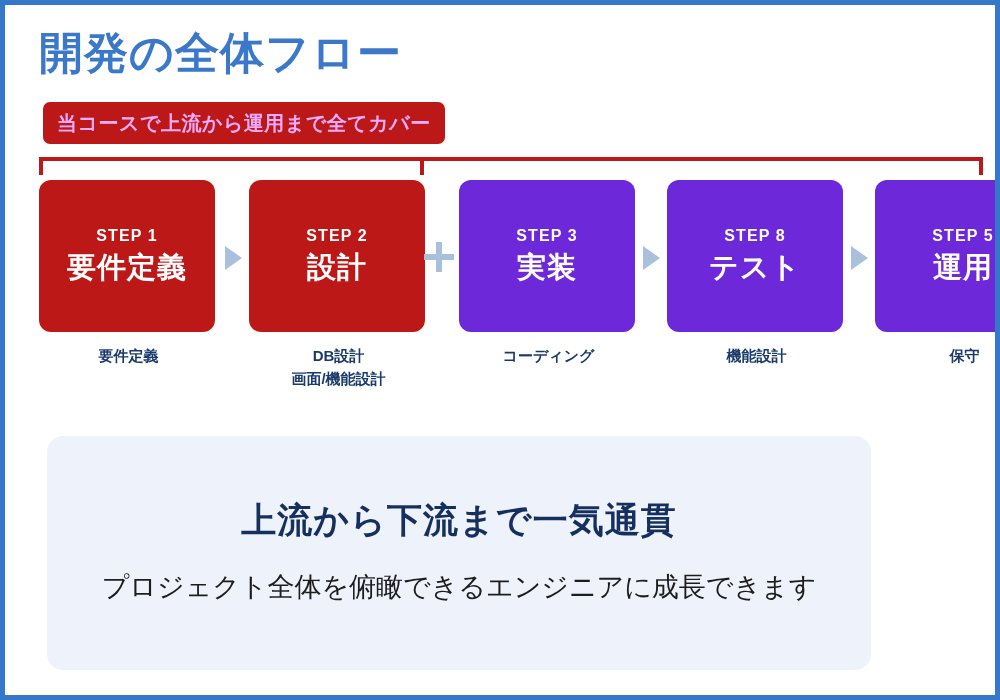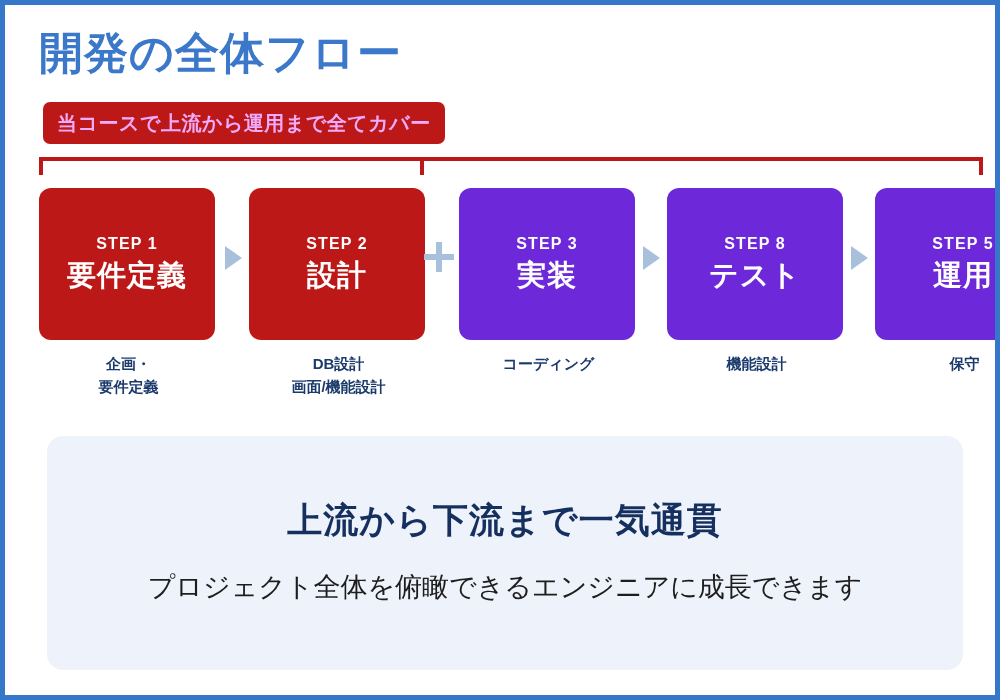--- a/index.html
+++ b/index.html
@@ -79,21 +79,21 @@
   .steps-row {
     position: absolute;
     left: 34px;
     top: 175px;
     width: 944px;
     height: 225px;
   }
 
   .step-group {
     position: absolute;
-    top: 8px;
+    top: 0;
     width: 179px;
   }
   .step-group.g1 { left: 0px; }
   .step-group.g2 { left: 210px; }
   .step-group.g3 { left: 420px; }
   .step-group.g4 { left: 628px; }
   .step-group.g5 { left: 836px; }
 
   .step-box {
     width: 176px;
@@ -164,21 +164,21 @@
   }
   .plus-icon::after {
     left: 12px; top: 0; width: 6px; height: 30px;
   }
 
   
   .summary-panel {
     position: absolute;
     left: 42px;
     top: 431px;
-    width: 916px;
+    width: 824px;
     height: 234px;
     background: #eef2fa;
     border-radius: 16px;
     box-sizing: border-box;
     display: flex;
     flex-direction: column;
     align-items: center;
     justify-content: center;
   }
   .summary-heading {
@@ -211,21 +211,20 @@
   <div class="bracket-mid-tick"></div>
 
   <div class="steps-row">
 
     <div class="step-group g1">
       <div class="step-box phase-upstream">
         <div class="step-number">STEP 1</div>
         <div class="step-title">要件定義</div>
       </div>
       <div class="step-caption">
-        <span class="cap-line">企画・</span>
         <span class="cap-line">要件定義</span>
       </div>
     </div>
 
     <div class="arrow-icon a1"></div>
 
     <div class="step-group g2">
       <div class="step-box phase-upstream">
         <div class="step-number">STEP 2</div>
         <div class="step-title">設計</div>

